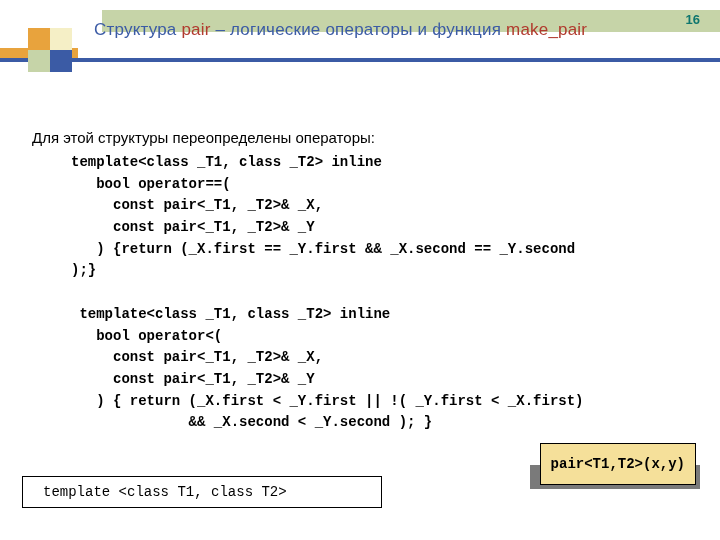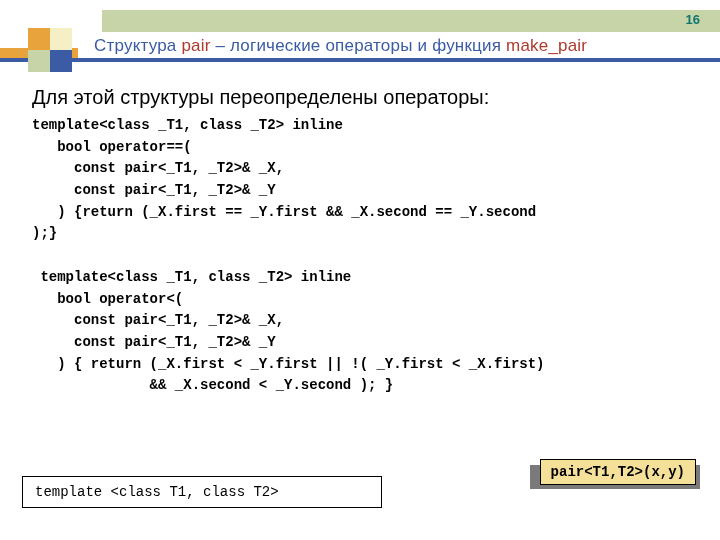--- a/index.html
+++ b/index.html
@@ -54,66 +54,67 @@
     width: 44px;
     height: 44px;
     z-index: 3;
   }
   .sq-orange { position: absolute; top: 0; left: 0; width: 22px; height: 22px; background: #e8a33d; }
   .sq-light  { position: absolute; top: 0; left: 22px; width: 22px; height: 22px; background: #f5efc6; }
   .sq-green  { position: absolute; top: 22px; left: 0; width: 22px; height: 22px; background: #c6d4a8; }
   .sq-blue   { position: absolute; top: 22px; left: 22px; width: 22px; height: 22px; background: #3b5ba5; }
   .title {
     position: absolute;
-    top: 36px;
+    top: 20px;
     left: 94px;
     font-size: 17px;
     z-index: 3;
     letter-spacing: 0.2px;
     text-align: right;
   }
   .title .t1 { color: #3b5ba5; }
   .title .t2 { color: #b13a2e; }
   .content {
     position: absolute;
     top: 86px;
     left: 32px;
     right: 20px;
     font-size: 15px;
     color: #000;
   }
-  .intro { margin-bottom: 6px; font-size: 20px; }
+  .intro { margin-bottom: 6px; font-size: 15px; margin-top: 43px; }
   .code {
     font-family: "Courier New", monospace;
     font-size: 14px;
     font-weight: bold;
     line-height: 1.55;
     white-space: pre;
     color: #000;
+    margin-left: 39px;
   }
   .bottom-left-box {
     position: absolute;
     left: 22px;
     bottom: 32px;
     width: 360px;
     border: 1px solid #000;
     background: #fff;
-    padding: 6px 8px 6px 12px;
+    padding: 6px 8px 6px 20px;
     font-family: "Courier New", monospace;
     font-size: 14px;
     line-height: 1.3;
   }
   .mk-bold { font-weight: bold; }
   .bottom-right-box {
     position: absolute;
     right: 24px;
     bottom: 55px;
     background: #f5e09a;
     border: 1px solid #000;
-    padding: 4px 10px;
+    padding: 12px 10px;
     font-family: "Courier New", monospace;
     font-size: 14px;
     font-weight: bold;
   }
   .shadow {
     position: absolute;
     background: #7a7a7a;
     z-index: -1;
   }
 </style>

